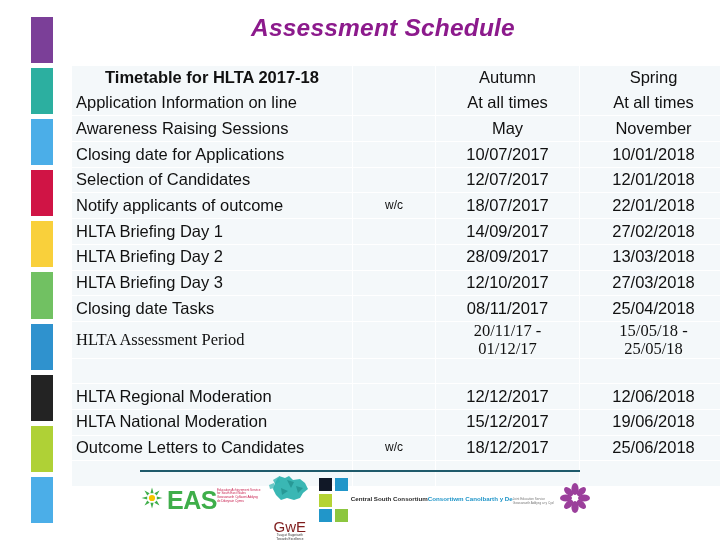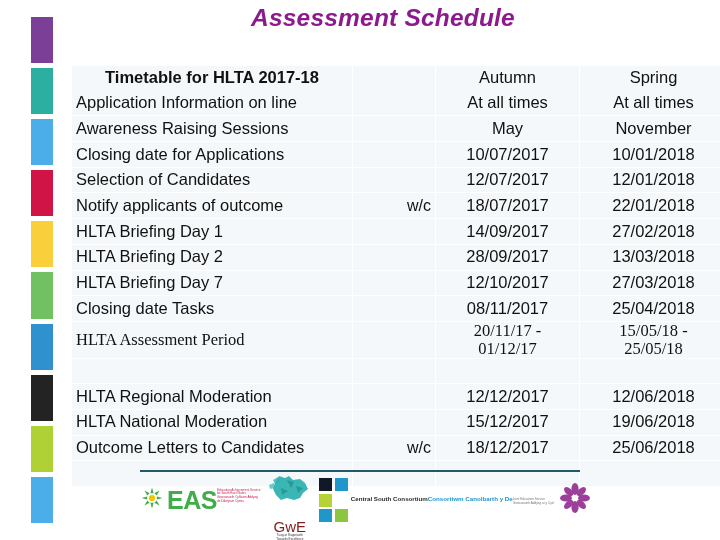--- a/index.html
+++ b/index.html
@@ -28,21 +28,21 @@
   }
   #color-strip .swatch {
     flex: 1 1 0;
     width: 22px;
   }
 
   
   #page-title {
     position: absolute;
     left: 0;
-    top: 4px;
+    top: 14px;
     width: 720px;
     text-align: center;
     font-size: 24.5px;
     font-weight: bold;
     font-style: italic;
     color: #8C1A8C;
     letter-spacing: 0.2px;
     padding-left: 46px;
     box-sizing: border-box;
   }
@@ -67,21 +67,21 @@
     height: 24.7px;
     line-height: 1.08;
     vertical-align: middle;
     white-space: nowrap;
     overflow: hidden;
   }
   #timetable tr td:last-child { border-right: none; }
   #timetable tr:last-child td { border-bottom: none; }
 
   .c-task  { width: 272px; text-align: left; padding-left: 4px; }
-  .c-wc    { width: 74px;  text-align: right; font-size: 16px; }
+  .c-wc    { width: 74px;  text-align: center; font-size: 12px; }
   .c-aut   { width: 135px; text-align: center; margin-top: 11px; }
   .c-spr   { width: 139px; text-align: center; }
 
   .hdr-title { font-weight: bold; text-align: center; }
   .hdr-season { text-align: center; }
 
   .two-line { line-height: 1.12; white-space: normal; }
   .tall { height: 49px; font-family: Liberation Serif, serif; }
   .spacer td { height: 20px; }
 
@@ -215,21 +215,21 @@
         <td class="c-aut">14/09/2017</td>
         <td class="c-spr">27/02/2018</td>
       </tr>
       <tr>
         <td class="c-task">HLTA Briefing Day 2</td>
         <td class="c-wc"></td>
         <td class="c-aut">28/09/2017</td>
         <td class="c-spr">13/03/2018</td>
       </tr>
       <tr>
-        <td class="c-task">HLTA Briefing Day 7</td>
+        <td class="c-task">HLTA Briefing Day 3</td>
         <td class="c-wc"></td>
         <td class="c-aut">12/10/2017</td>
         <td class="c-spr">27/03/2018</td>
       </tr>
       <tr>
         <td class="c-task">Closing date Tasks</td>
         <td class="c-wc"></td>
         <td class="c-aut">08/11/2017</td>
         <td class="c-spr">25/04/2018</td>
       </tr>

